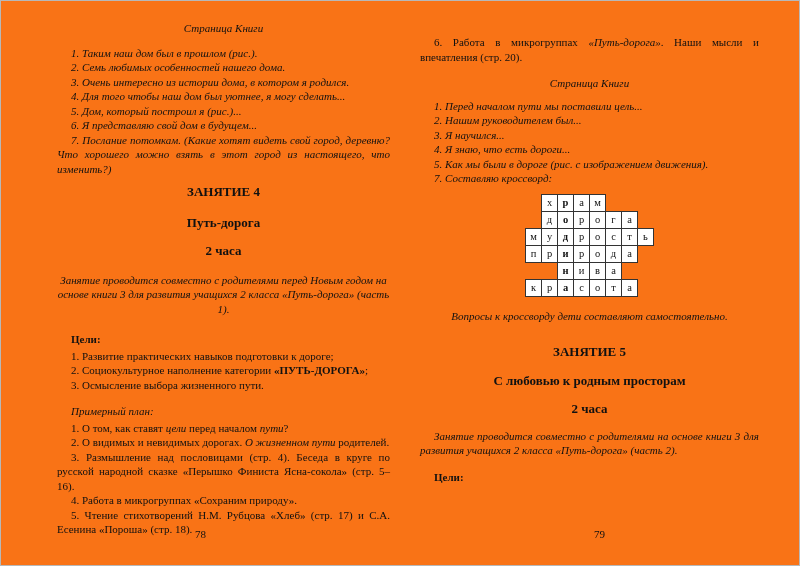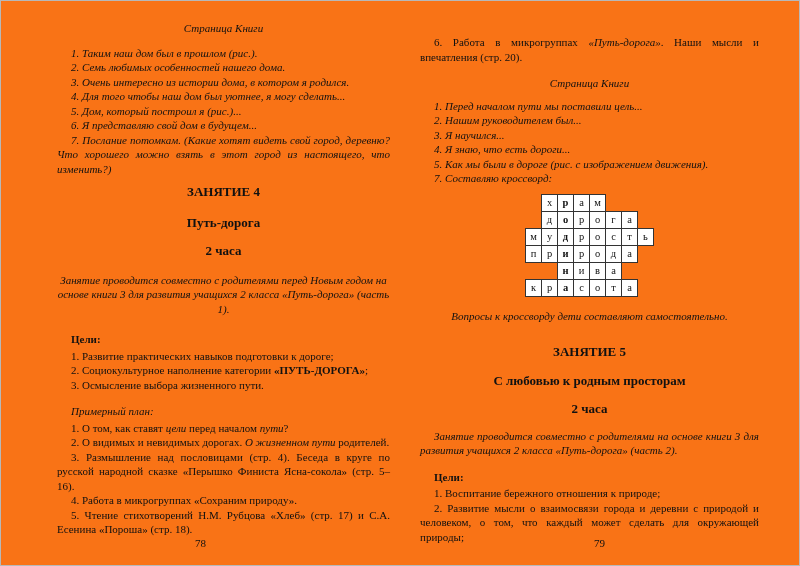--- a/index.html
+++ b/index.html
@@ -43,21 +43,21 @@
   .mb10 { margin-bottom: 10px; }
   .mb12 { margin-bottom: 12px; }
   .mb14 { margin-bottom: 14px; }
   .mb16 { margin-bottom: 16px; }
   .mb22 { margin-bottom: 22px; }
   .mb24 { margin-bottom: 9px; }
   .mt6  { margin-top: 6px; }
 
   .page-num {
     position: absolute;
-    bottom: 15px; left: 0;
+    bottom: 24px; left: 0;
     width: 100%;
     text-align: center;
     font-size: 11px;
   }
 
   .cw-table { border-collapse: collapse; margin: 2px auto 12px; }
   .cw-table td {
     width: 16px; height: 16px;
     min-width: 16px;
     padding: 0;
@@ -196,21 +196,17 @@
 
     <div class="center italic mb22">Вопросы к кроссворду дети составляют самостоятельно.</div>
 
     <div class="h-caps mb14 mt6">ЗАНЯТИЕ 5</div>
     <div class="h-caps mb14">С любовью к родным просторам</div>
     <div class="h-caps mb12">2 часа</div>
 
     <p class="para italic mb12">Занятие проводится совместно с родителями на основе книги 3 для развития учащихся 2 класса «Путь-дорога» (часть 2).</p>
 
     <p class="para bold mb2">Цели:</p>
-    <div>
-        <p class="para">1. Воспитание бережного отношения к природе;</p>
-        <p class="para">2. Развитие мысли о взаимосвязи города и деревни с природой и человеком, о том, что каждый может сделать для окружающей природы;</p>
-      </div>
 
     <div class="page-num">79</div>
   </div>
 
 </div>
 
 </body></html>

